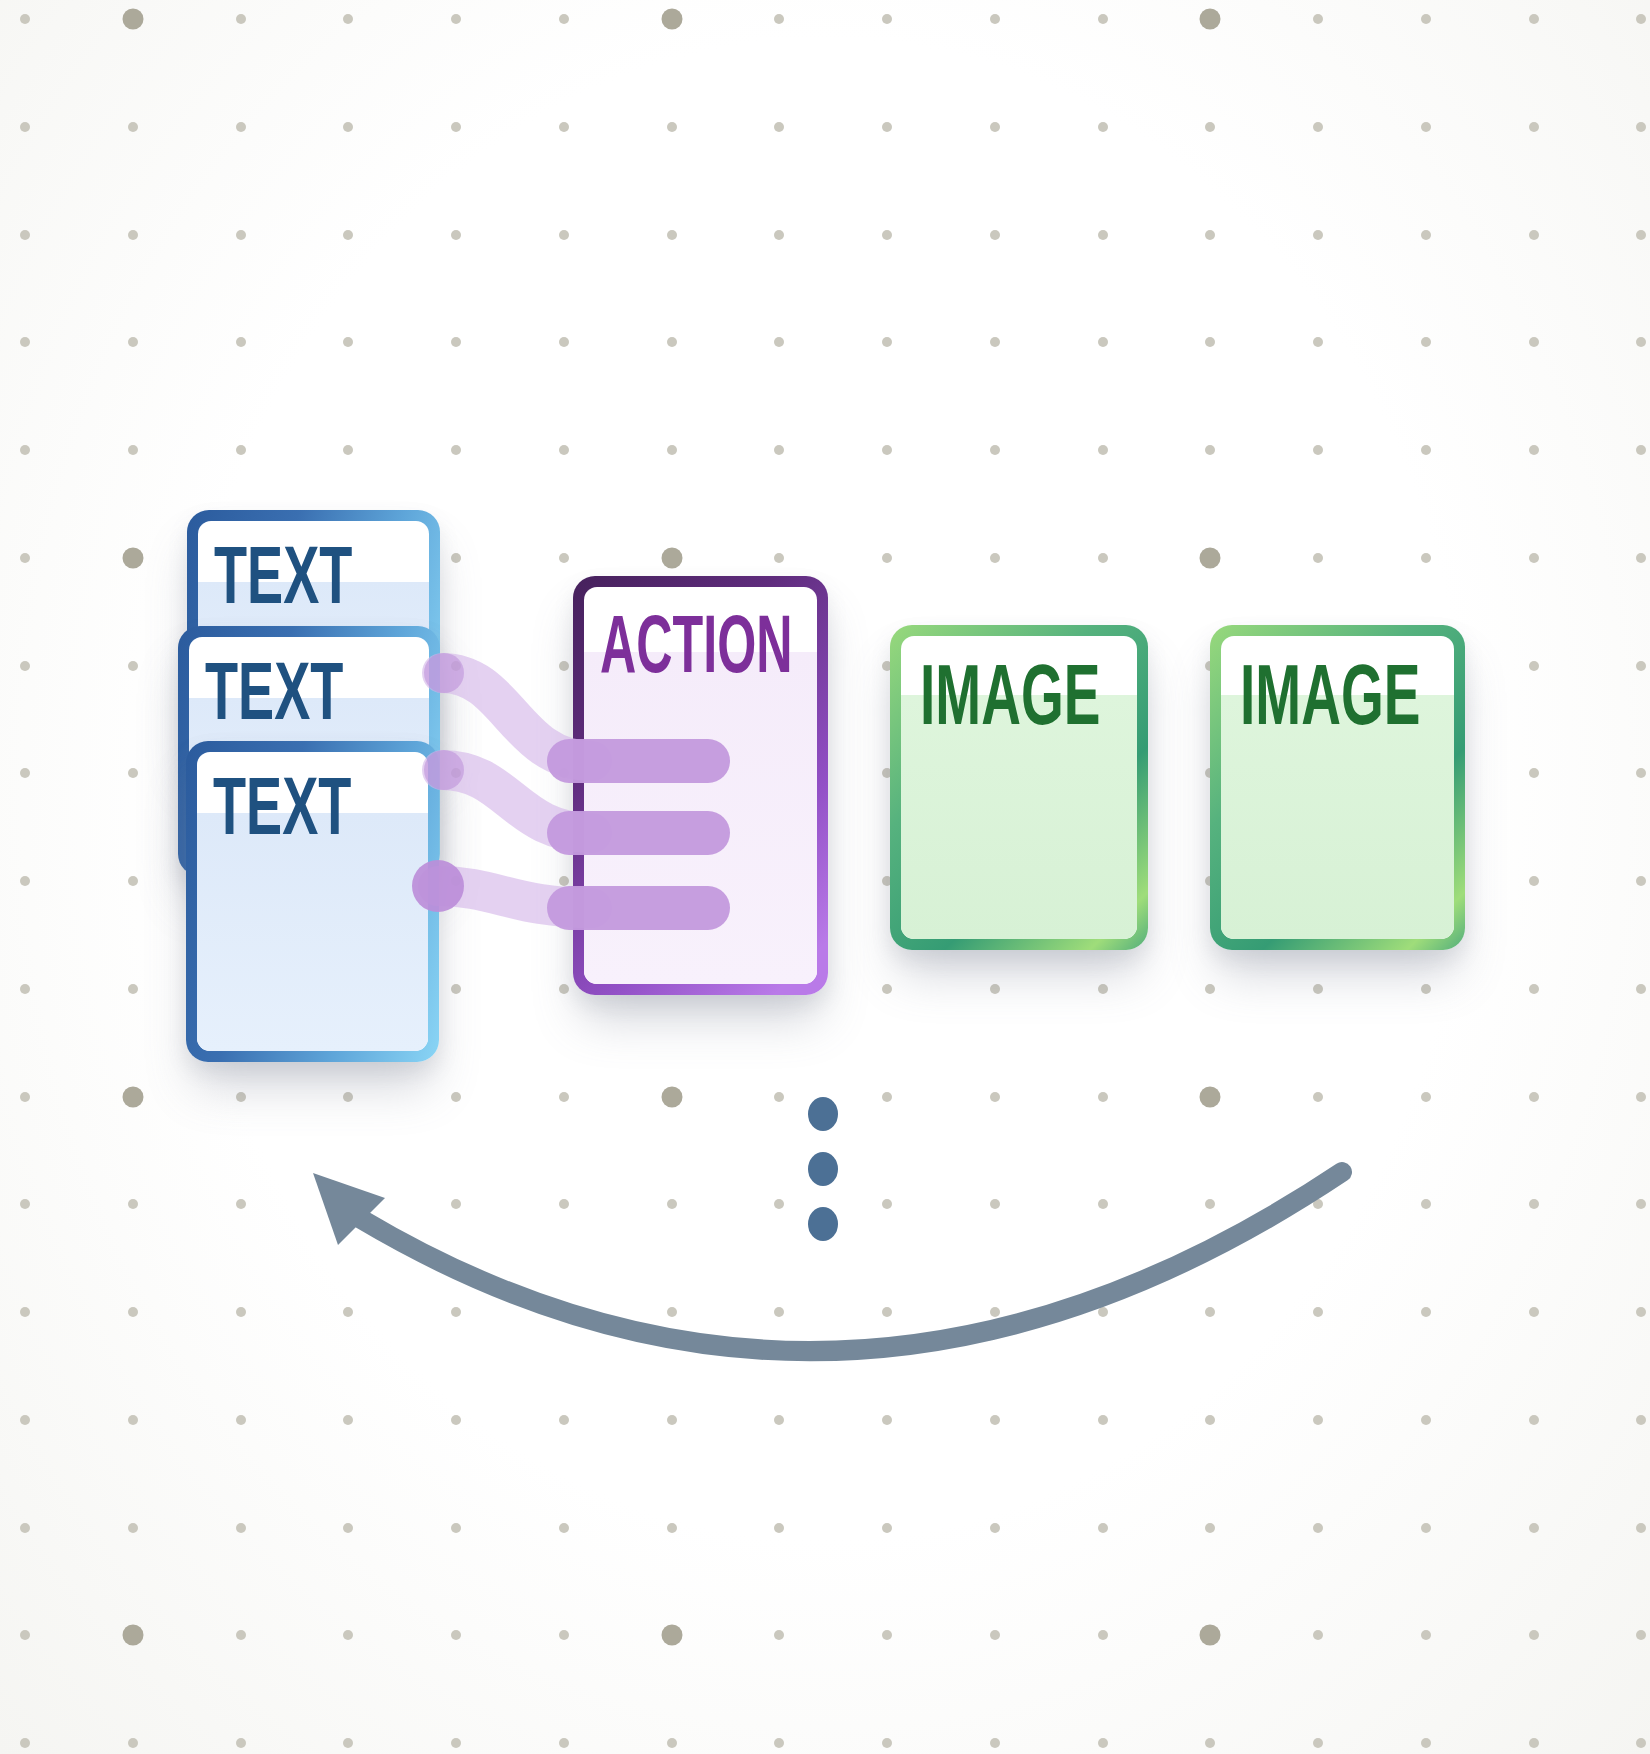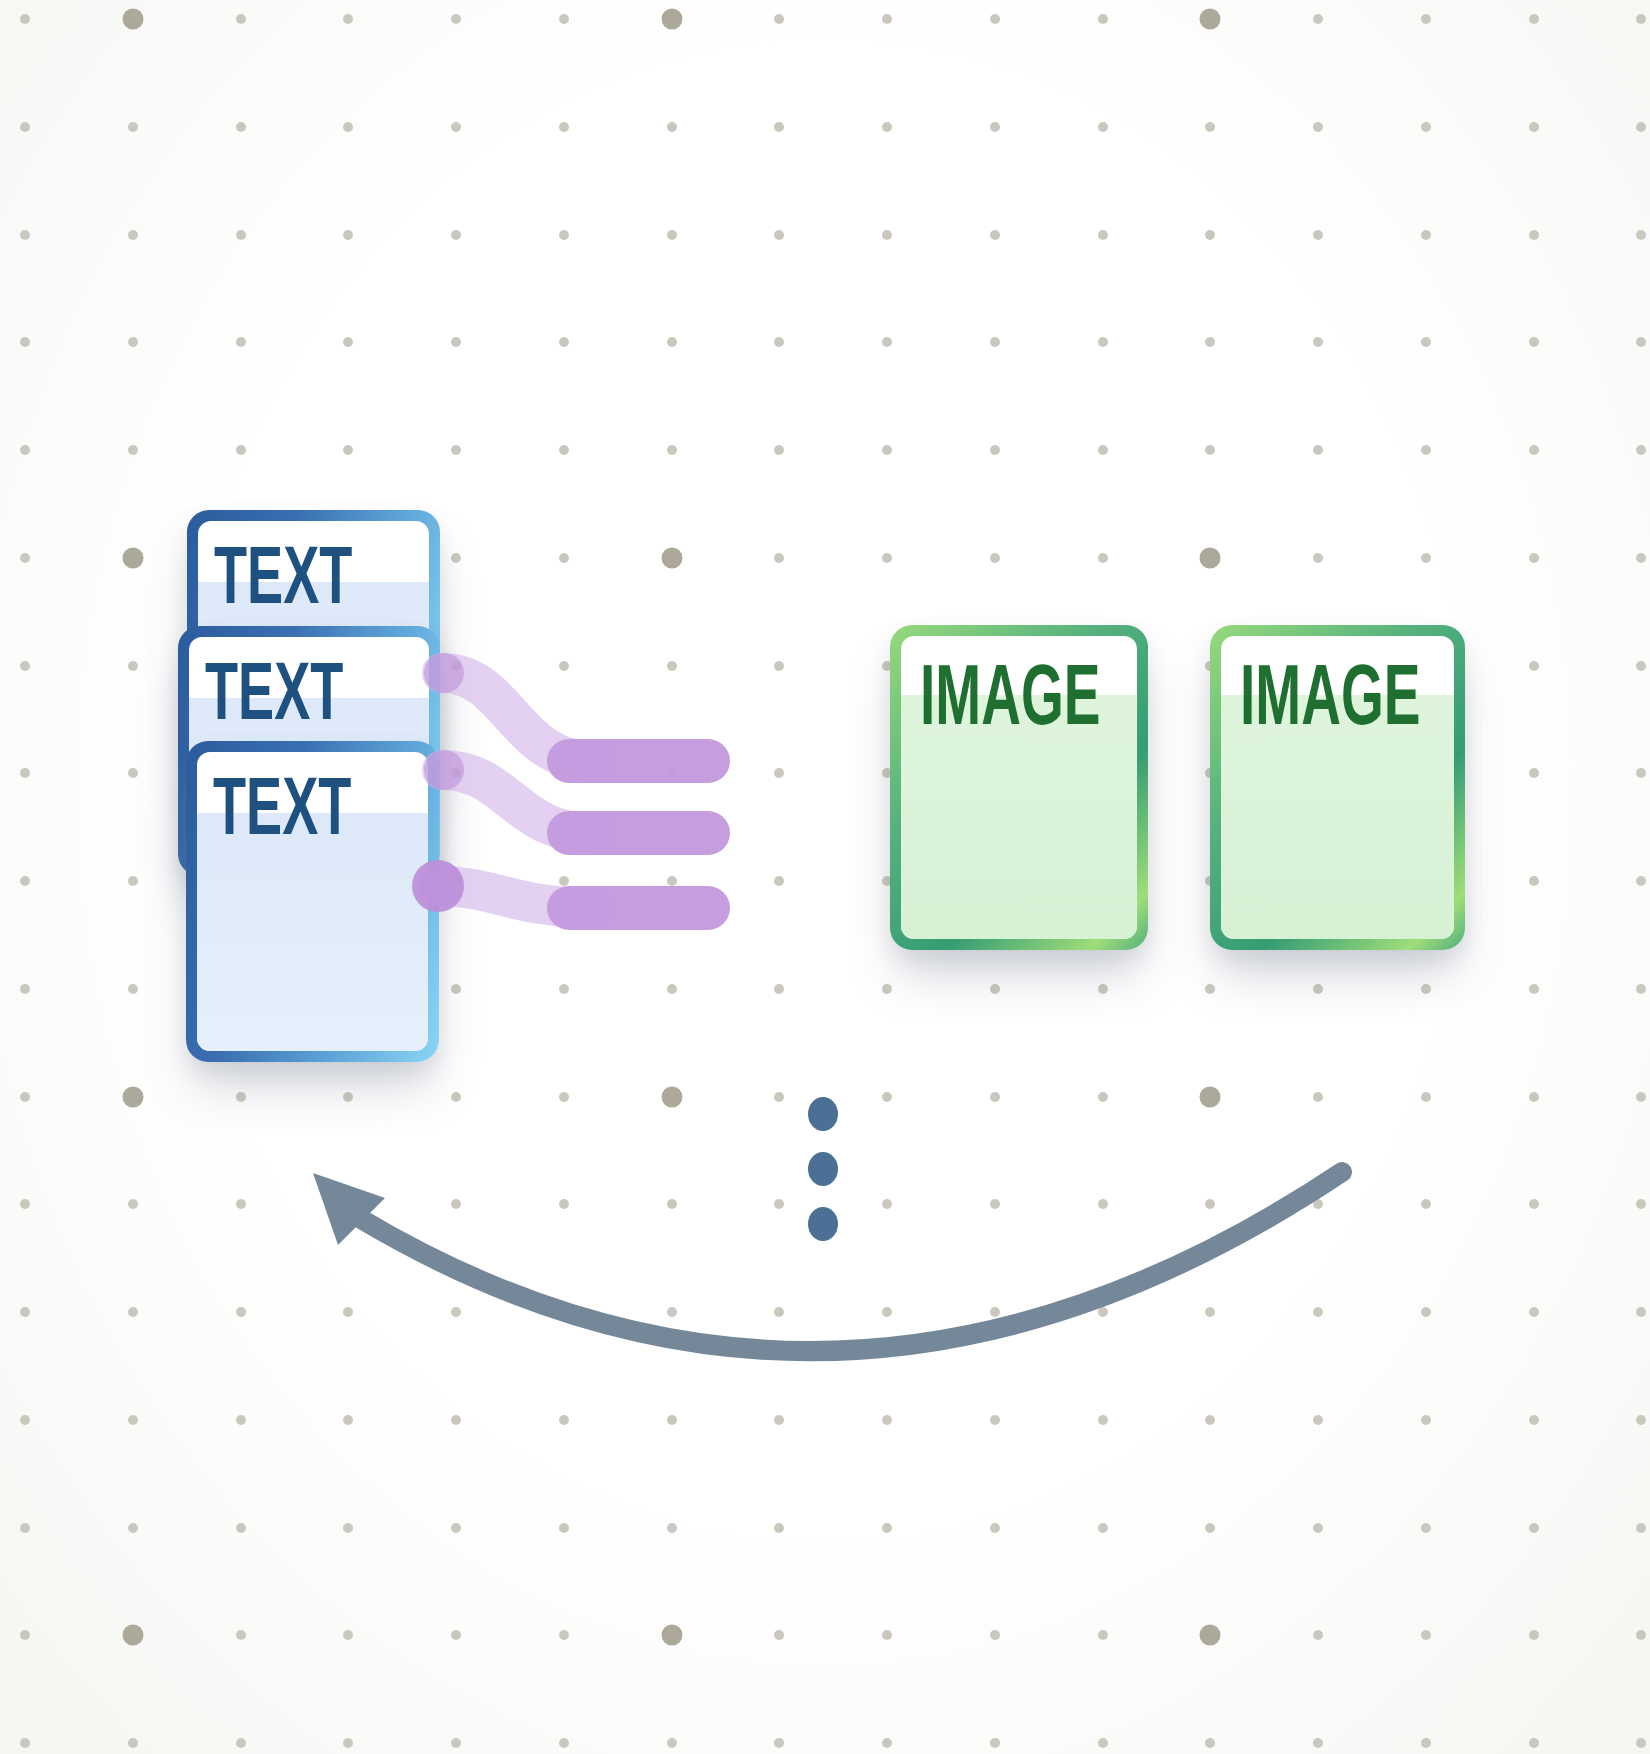--- a/index.html
+++ b/index.html
@@ -368,20 +368,26 @@
     </div>
   </div>
 
   <div class="card text-card" style="left:186px; top:741px; width:253px; height:321px;">
     <div class="card-inner">
       <div class="card-tint"></div>
       <div class="card-label">TEXT</div>
     </div>
   </div>
 
+  <div class="card action-card" style="left:573px; top:576px; width:255px; height:419px;">
+    <div class="card-inner">
+      <div class="card-tint"></div>
+      <div class="card-label">ACTION</div>
+    </div>
+  </div>
 
   <div class="card image-card" style="left:890px; top:625px; width:258px; height:325px;">
     <div class="card-inner">
       <div class="card-tint"></div>
       <div class="card-label">IMAGE</div>
     </div>
   </div>
 
   <div class="card image-card" style="left:1210px; top:625px; width:255px; height:325px;">
     <div class="card-inner">

